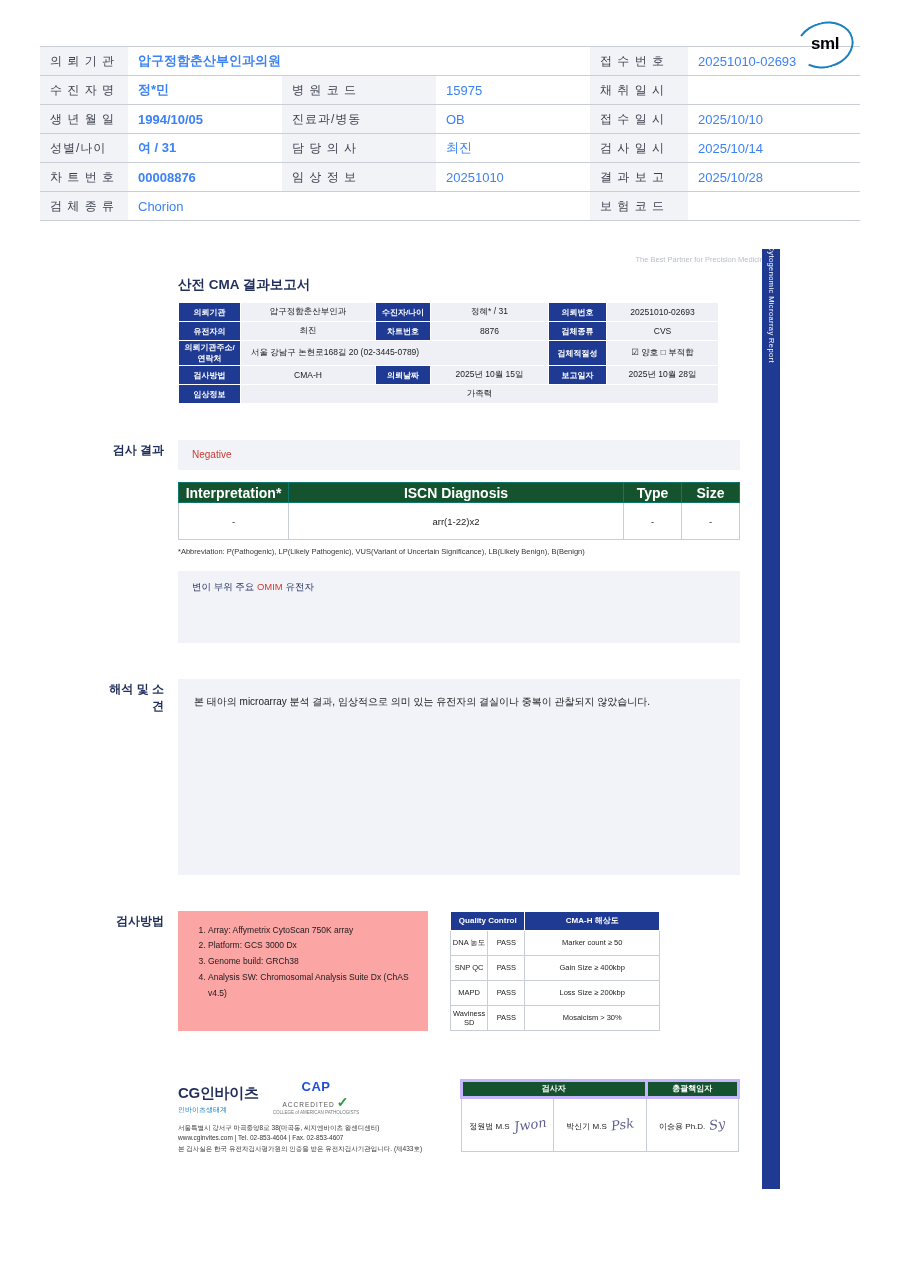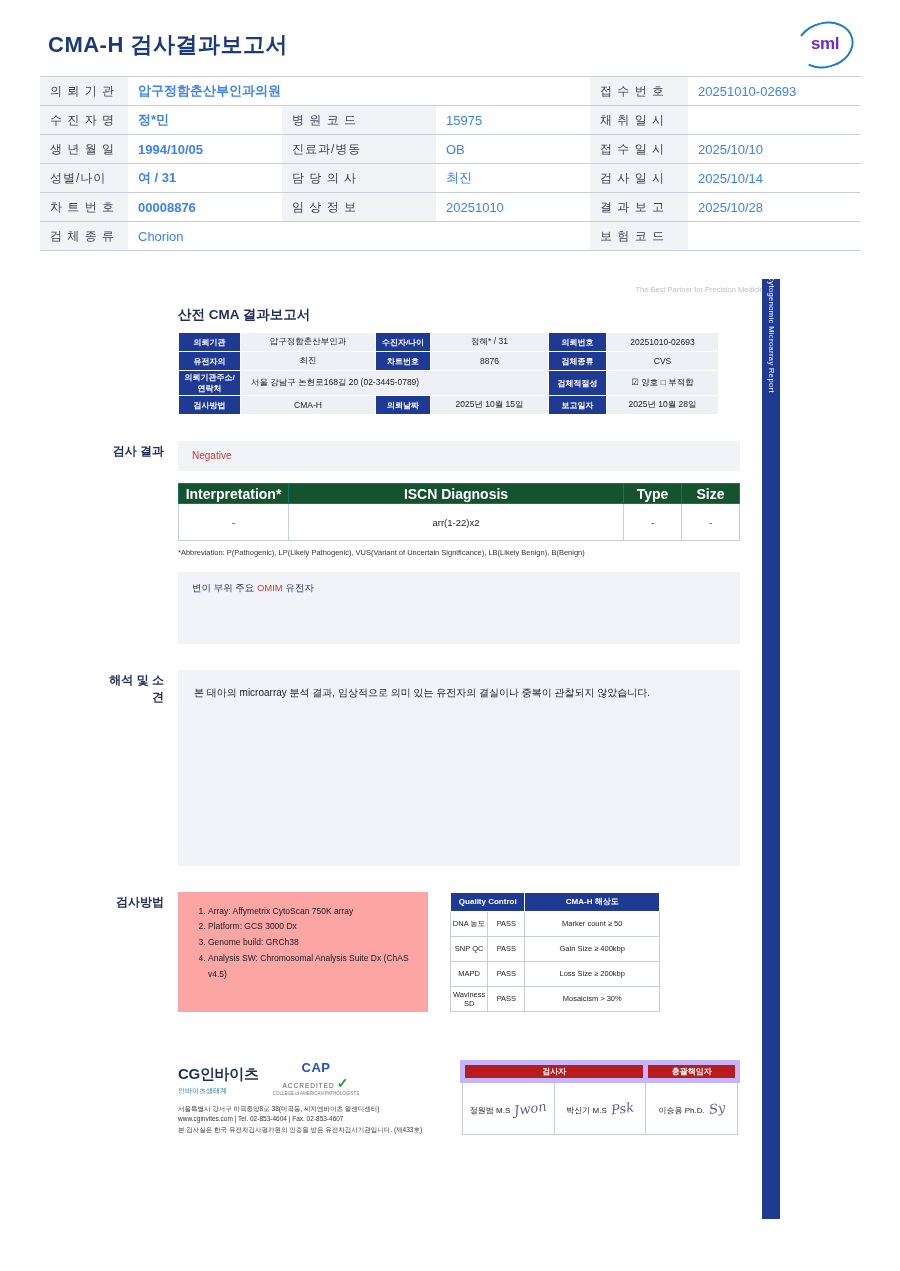--- a/index.html
+++ b/index.html
@@ -43,21 +43,21 @@
     border-left-color: transparent;
     transform: rotate(-15deg);
   }
   .sml-logo .txt {
     position: absolute;
     left: 0; top: 12px;
     width: 62px;
     text-align: center;
     font-size: 17px;
     font-weight: bold;
-    color: #6d28d9;
+    color: #000000;
     letter-spacing: -0.5px;
   }
 
   
   .info-table {
     width: 820px;
     margin: 16px auto 0 auto;
     border-collapse: collapse;
     table-layout: fixed;
   }
@@ -166,21 +166,21 @@
     color: #1a1a1a;
     text-align: left;
     padding-left: 10px;
   }
   .m1{width:62px;} .m2{width:135px;} .m3{width:55px;} .m4{width:118px;} .m5{width:58px;} .m6{width:112px;}
 
   
   .section {
     display: flex;
     margin-left: 0;
-    margin-top: 26px;
+    margin-top: 36px;
   }
   .section-label {
     width: 78px;
     text-align: right;
     padding-right: 14px;
     font-size: 12px;
     font-weight: bold;
     color: #1f2d5a;
     flex: 0 0 78px;
     padding-top: 2px;
@@ -334,26 +334,26 @@
     color: #333;
   }
 
   .sign-table {
     border-collapse: collapse;
     table-layout: fixed;
     width: 280px;
     margin-left: auto;
   }
   .sign-table th {
-    background: #b91c1c;
+    background: #14532d;
     color: #fff;
     font-size: 8px;
     font-weight: bold;
     height: 17px;
-    border: 5px solid #c4b5fd;
+    border: 3px solid #c4b5fd;
   }
   .sign-table td {
     border: 1px solid #c9cdd6;
     height: 54px;
     font-size: 8px;
     text-align: center;
     vertical-align: middle;
     color: #222;
     position: relative;
   }
@@ -366,21 +366,20 @@
     display: inline-block;
     transform: rotate(-8deg);
     margin-left: 4px;
   }
   .sign-name { display:inline-block; vertical-align: middle; }
 </style>
 </head>
 <body>
 
 <div class="page-header">
-  <h1 class="doc-title">CMA-H 검사결과보고서</h1>
   <div class="sml-logo">
     <div class="ring"></div>
     <div class="txt">sml</div>
   </div>
 </div>
 
 <table class="info-table">
   <tbody>
       <tr>
     <td class="lbl c1">의 뢰 기 관</td>
@@ -464,20 +463,24 @@
         <td class="d">☑ 양호        □ 부적합</td>
       </tr>
       <tr>
         <td class="h">검사방법</td>
         <td class="d">CMA-H</td>
         <td class="h">의뢰날짜</td>
         <td class="d">2025년 10월 15일</td>
         <td class="h">보고일자</td>
         <td class="d">2025년 10월 28일</td>
       </tr>
+      <tr>
+        <td class="h">임상정보</td>
+        <td class="d" colspan="5">가족력</td>
+      </tr>
     </tbody>
       </table>
 
     <div class="section">
       <div class="section-label">검사 결과</div>
       <div class="section-body">
         <div class="result-band">Negative</div>
 
         <table class="iscn-table">
           <tbody>

